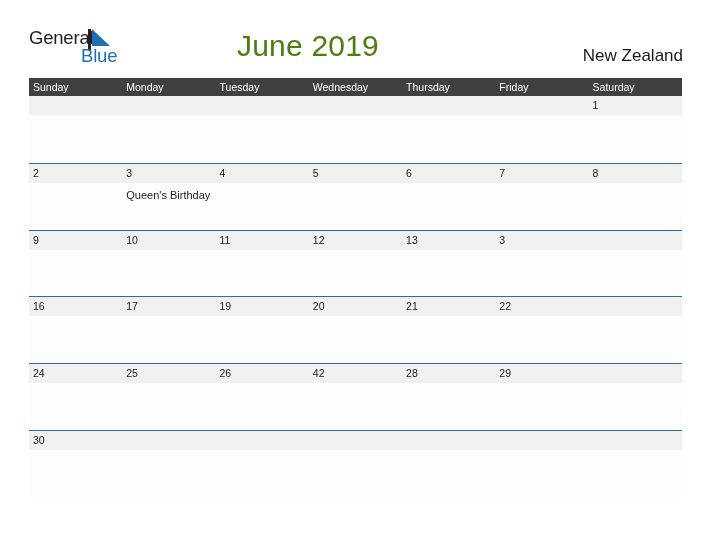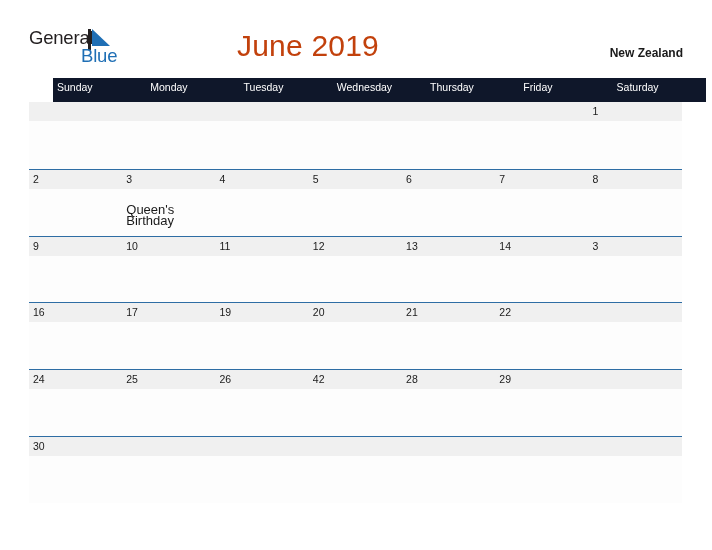--- a/index.html
+++ b/index.html
@@ -67,46 +67,45 @@
   }
 
   .cal-title {
     position: absolute;
     left: 0;
     top: 29px;
     width: 616px;
     text-align: center;
     font-size: 30px;
     font-weight: 400;
-    color: #c2410c;
+    color: #4d7c0f;
     letter-spacing: 0.2px;
   }
   .cal-region {
     position: absolute;
     right: 29px;
     top: 46px;
-    font-size: 12px;
-    font-weight: 700;
+    font-size: 17px;
+    font-weight: 400;
     color: #1a1a1a;
     white-space: nowrap;
   }
 
   
   .cal-grid {
     position: absolute;
     left: 29px;
     top: 78px;
     width: 653px;
   }
   .weekday-row {
     display: flex;
     width: 653px;
-    height: 24px;
-    background: #0f172a;
-    margin-left: 24px;
+    height: 18px;
+    background: #404040;
   }
   .weekday-cell {
     width: 93.28px;
     height: 18px;
     line-height: 18px;
     color: #ffffff;
     font-size: 10.5px;
     font-weight: 400;
     padding-left: 4px;
     box-sizing: border-box;
@@ -154,22 +153,22 @@
     display: block;
     height: 19px;
     line-height: 19px;
     font-size: 10.5px;
     color: #1a1a1a;
   }
   .day-event {
     position: relative;
     z-index: 2;
     display: block;
-    margin-top: 15px;
-    font-size: 13px;
+    margin-top: 7px;
+    font-size: 11px;
     line-height: 11px;
     color: #1a1a1a;
     padding-right: 3px;
   }
   .empty-cell .day-num { color: transparent; }
 </style>
 </head>
 <body>
 
 <div class="page">
@@ -269,23 +268,20 @@
             <div class="day-cell">
               <span class="day-num">11</span>
             </div>
             <div class="day-cell">
               <span class="day-num">12</span>
             </div>
             <div class="day-cell">
               <span class="day-num">13</span>
             </div>
             <div class="day-cell">
-              <span class="day-num">14</span>
-            </div>
-            <div class="day-cell">
               <span class="day-num">3</span>
             </div>
           </div>
         </div>
         <div class="week-row">
           <div class="week-band"></div>
           <div class="week-cells">
             <div class="day-cell">
               <span class="day-num">16</span>
             </div>

